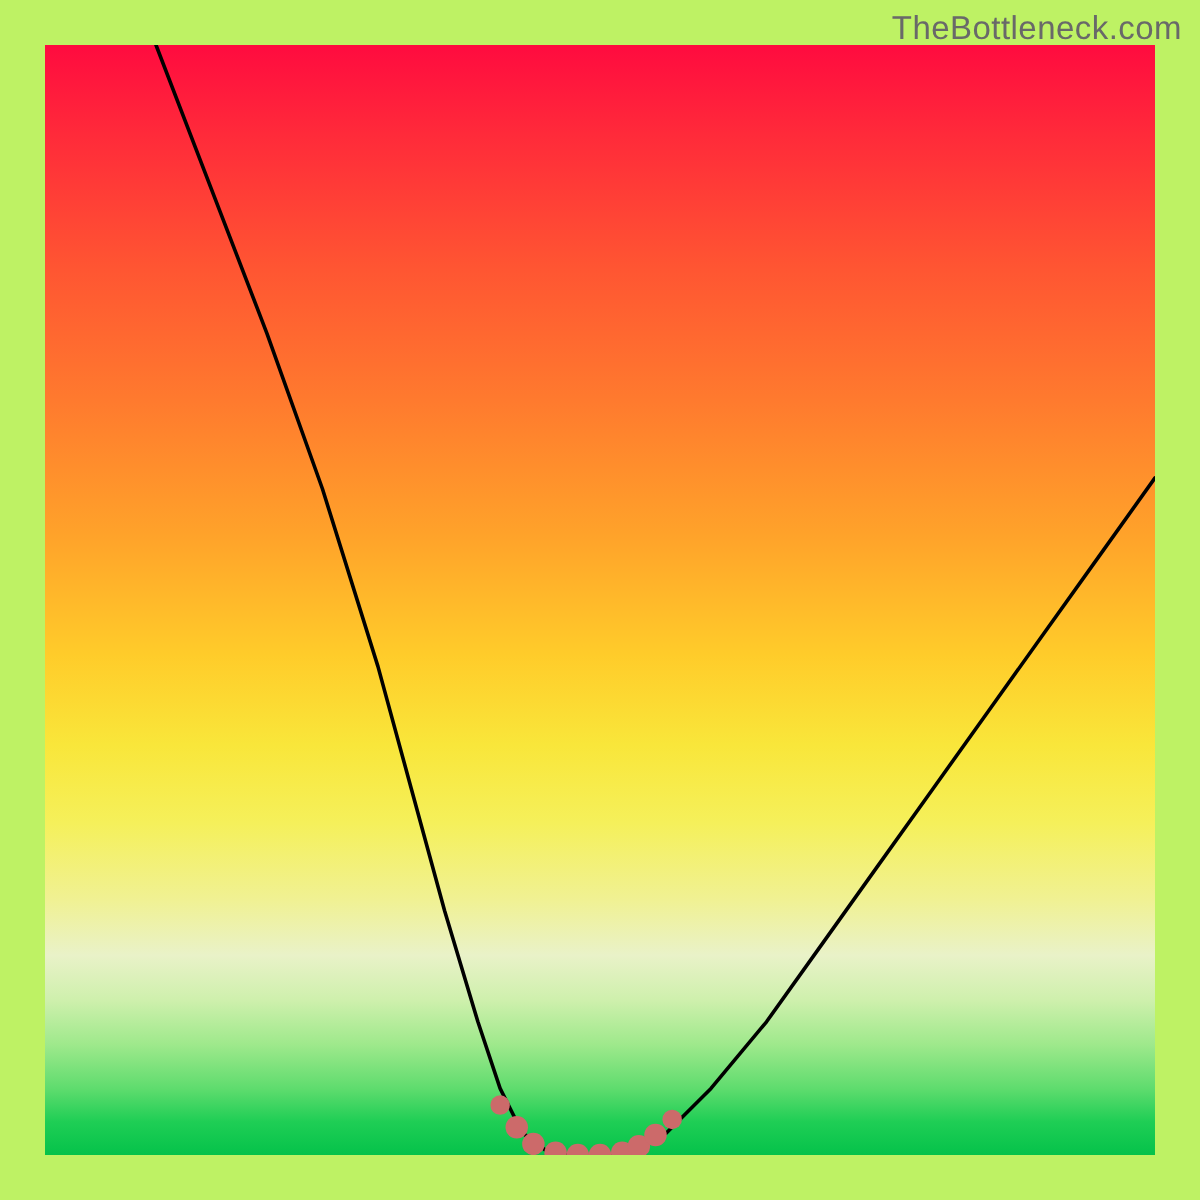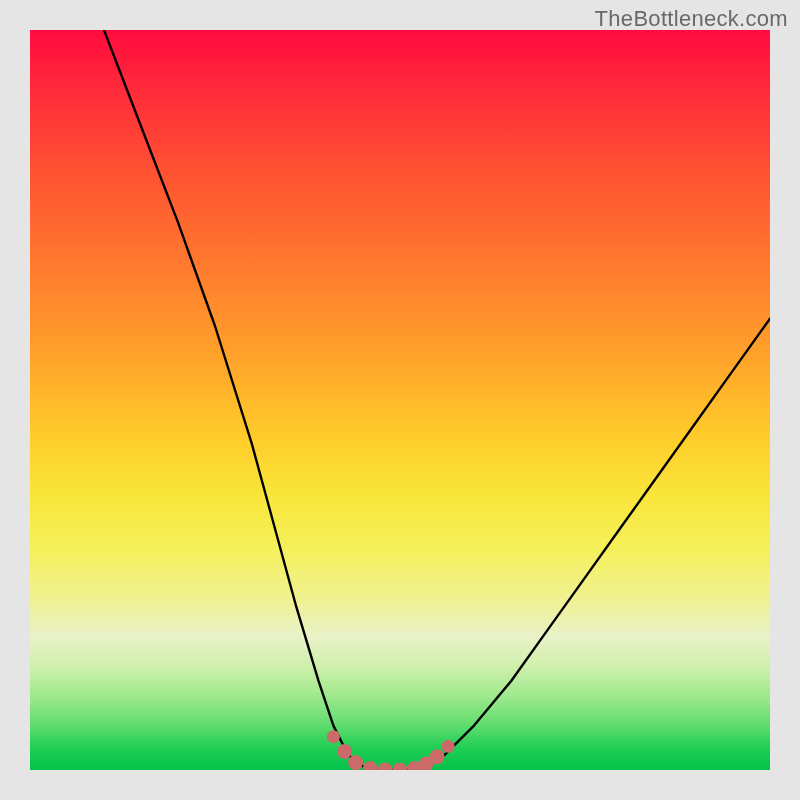--- a/index.html
+++ b/index.html
@@ -8,21 +8,21 @@
     width: 800px;
     height: 800px;
     background: #000;
     font-family: Arial, Helvetica, sans-serif;
     overflow: hidden;
   }
   .stage {
     position: relative;
     width: 800px;
     height: 800px;
-    background: #e5e5e5;
+    background: #bef264;
   }
   .plot-area {
     position: absolute;
     left: 30px;
     top: 30px;
     width: 740px;
     height: 740px;
     
     background: linear-gradient(to bottom,
       #ff0b3f 0%,

